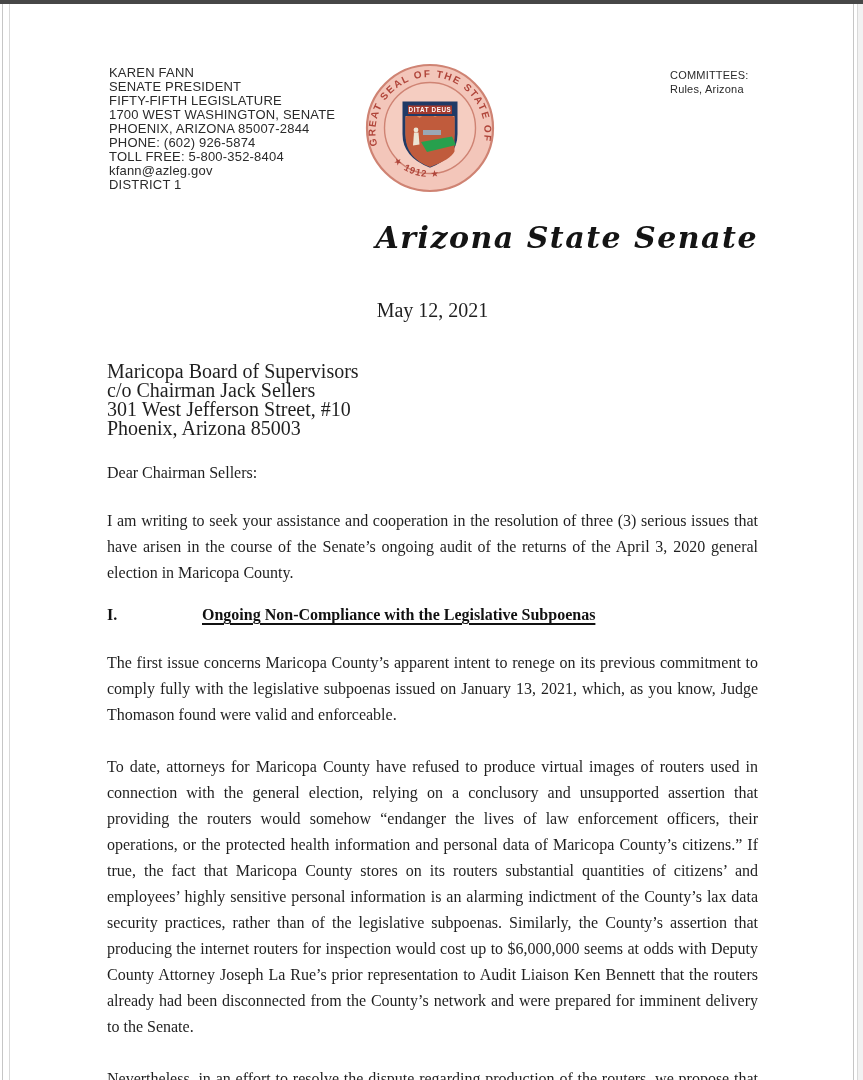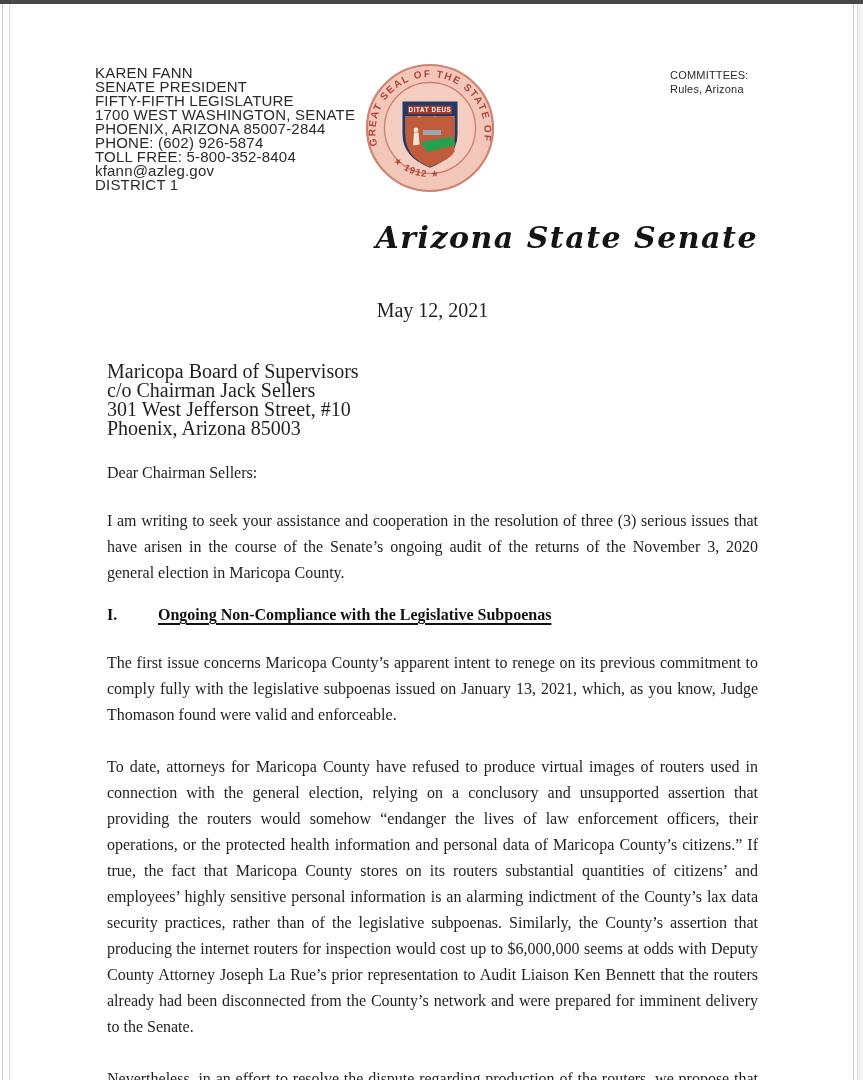--- a/index.html
+++ b/index.html
@@ -9,44 +9,44 @@
   }
   .topbar{position:absolute;top:0;left:0;width:100%;height:4px;background:#474747;}
   .edge{position:absolute;top:4px;bottom:0;width:1px;background:#c6c6c6;}
   .edge.l1{left:2px;}
   .edge.l2{left:9px;background:#d9d9d9;}
   .edge.r1{left:853px;}
   .edge.r2{left:857px;background:#d9d9d9;}
   .gutter-r{position:absolute;top:4px;bottom:0;left:858px;right:0;background:#f2f2f2;}
 
   .sender{
-    position:absolute;left:95px;top:66px;
+    position:absolute;left:109px;top:66px;
     font-family:"Liberation Sans","DejaVu Sans",sans-serif;
-    font-size:15px;line-height:14px;color:#2a2a2a;letter-spacing:.2px;
+    font-size:13px;line-height:14px;color:#2a2a2a;letter-spacing:.2px;
   }
   .committees{
     position:absolute;left:670px;top:68px;
     font-family:"Liberation Sans","DejaVu Sans",sans-serif;
     font-size:11px;line-height:14px;color:#2a2a2a;letter-spacing:.2px;
   }
   .seal{position:absolute;left:364px;top:62px;width:132px;height:132px;}
 
   .content{position:absolute;top:0;left:107px;width:651px;}
   .letter-title{
     margin-top:220px;text-align:right;
     font-family:"DejaVu Serif","Liberation Serif",serif;
     font-style:italic;font-weight:bold;font-size:30px;letter-spacing:1.5px;color:#141414;
   }
   .date-line{margin-top:44px;text-align:center;font-size:20px;}
   .recipient{margin-top:40px;font-size:20px;line-height:19px;}
   .salutation{margin-top:26px;font-size:16px;}
   .body-par{margin:26px 0 0 0;font-size:16px;line-height:26px;text-align:justify;text-justify:inter-word;}
   .section-heading{margin-top:20px;font-size:16px;font-weight:bold;display:flex;color:#111;}
   .section-number{width:51px;flex:0 0 51px;}
-  .section-title{text-decoration:underline;text-decoration-thickness:2px;text-underline-offset:3px;}
+  .section-title{text-decoration:underline;text-decoration-thickness:2px;text-underline-offset:3px;margin-left:44px;}
 </style>
 </head>
 <body>
 
 <div class="page">
   <div class="topbar"></div>
   <div class="edge l1"></div>
   <div class="edge l2"></div>
   <div class="gutter-r"></div>
   <div class="edge r1"></div>
@@ -101,21 +101,21 @@
 
     <div class="recipient">
       <div>Maricopa Board of Supervisors</div>
       <div>c/o Chairman Jack Sellers</div>
       <div>301 West Jefferson Street, #10</div>
       <div>Phoenix, Arizona 85003</div>
     </div>
 
     <div class="salutation">Dear Chairman Sellers:</div>
 
-    <p class="body-par">I am writing to seek your assistance and cooperation in the resolution of three (3) serious issues that have arisen in the course of the Senate’s ongoing audit of the returns of the November 3, 2020 general election in Maricopa County.</p>
+    <p class="body-par">I am writing to seek your assistance and cooperation in the resolution of three (3) serious issues that have arisen in the course of the Senate’s ongoing audit of the returns of the April 3, 2020 general election in Maricopa County.</p>
 
     <div class="section-heading">
       <span class="section-number">I.</span>
       <span class="section-title">Ongoing Non-Compliance with the Legislative Subpoenas</span>
     </div>
 
     <p class="body-par">The first issue concerns Maricopa County’s apparent intent to renege on its previous commitment to comply fully with the legislative subpoenas issued on January 13, 2021, which, as you know, Judge Thomason found were valid and enforceable.</p>
 
     <p class="body-par">To date, attorneys for Maricopa County have refused to produce virtual images of routers used in connection with the general election, relying on a conclusory and unsupported assertion that providing the routers would somehow “endanger the lives of law enforcement officers, their operations, or the protected health information and personal data of Maricopa County’s citizens.”  If true, the fact that Maricopa County stores on its routers substantial quantities of citizens’ and employees’ highly sensitive personal information is an alarming indictment of the County’s lax data security practices, rather than of the legislative subpoenas.  Similarly, the County’s assertion that producing the internet routers for inspection would cost up to $6,000,000 seems at odds with Deputy County Attorney Joseph La Rue’s prior representation to Audit Liaison Ken Bennett that the routers already had been disconnected from the County’s network and were prepared for imminent delivery to the Senate.</p>
 

